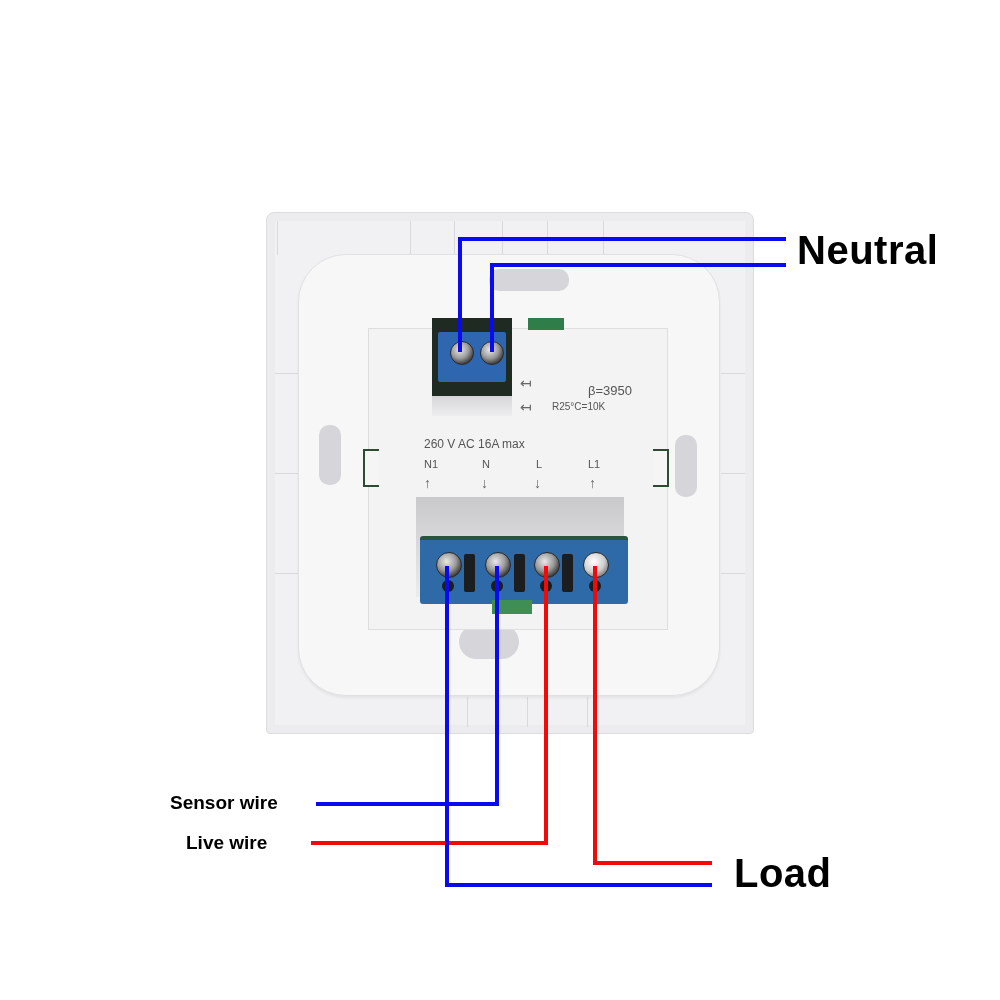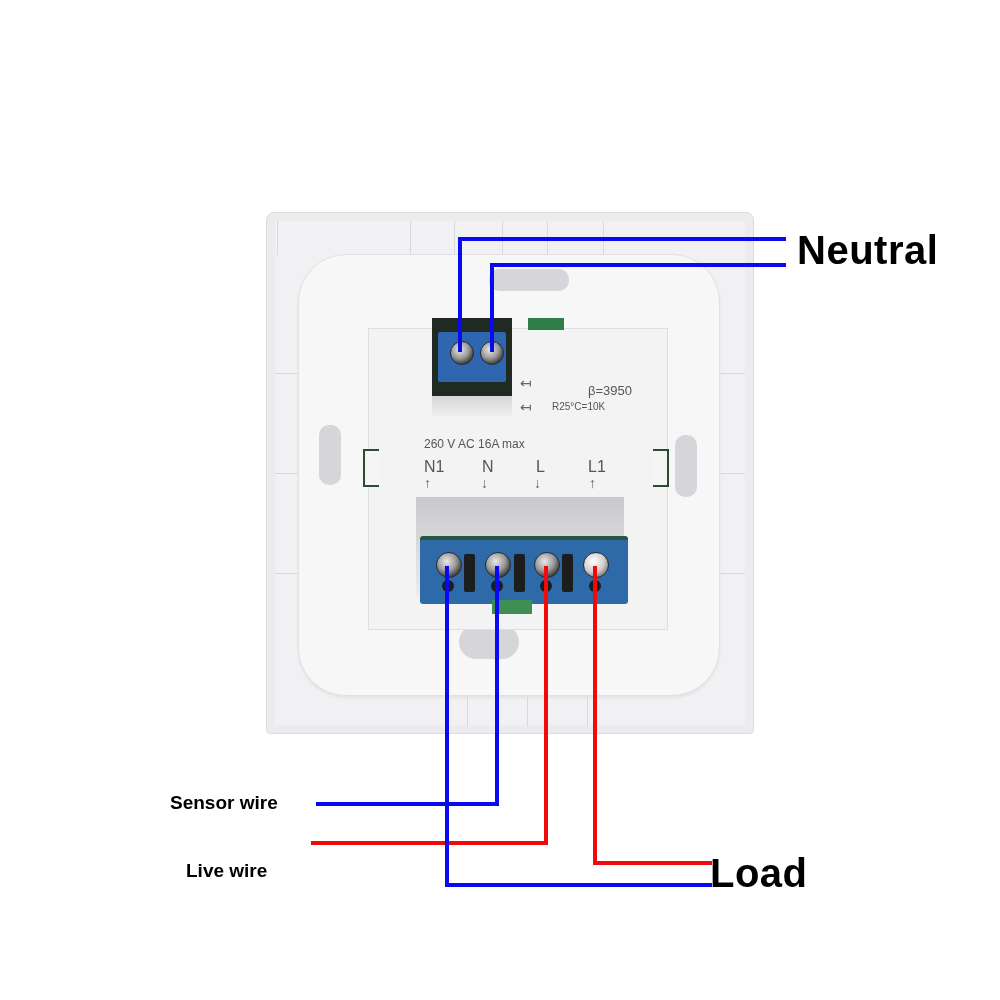--- a/index.html
+++ b/index.html
@@ -18,21 +18,21 @@
   .sensor-block { left:438px; top:332px; width:68px; height:50px; background:#2f66b0; border-radius:2px; }
   .screw { position:absolute; border-radius:50%; background:radial-gradient(circle at 40% 35%, #e9e9e9 0%, #9a9a9a 45%, #3d3d3d 75%); border:1px solid #2b2b2b; }
   .sensor-below { left:432px; top:396px; width:80px; height:20px; background:linear-gradient(#d6d6d9,#eeeeef); }
   
   .main-cavity { left:416px; top:497px; width:208px; height:100px; background:linear-gradient(#c9c9cc,#ececee); }
   .main-block { left:420px; top:536px; width:208px; height:64px; background:#2e6aa8; border-radius:3px; border-top:4px solid #27553f; }
   .main-divider { position:absolute; width:11px; height:38px; background:#1b1d1f; border-radius:2px; top:14px; }
   .main-hole { position:absolute; width:12px; height:12px; background:#1b1d1f; border-radius:50%; top:40px; }
   .green-bottom { left:492px; top:600px; width:40px; height:14px; background:#3f8e55; }
   
-  .dev-text { position:absolute; color:#555; font-size:16px; white-space:nowrap; }
+  .dev-text { position:absolute; color:#555; font-size:11px; white-space:nowrap; }
   .arrow-sym { position:absolute; color:#666; font-size:14px; line-height:14px; }
   
   svg.wires { position:absolute; left:0; top:0; }
   
   .big-label { position:absolute; font-weight:bold; color:#000; font-size:40px; letter-spacing:0.5px; }
   .small-label { position:absolute; font-weight:bold; color:#000; font-size:19px; }
 </style>
 </head>
 <body>
 
@@ -111,14 +111,14 @@
   <polyline id="w-sensor1" fill="none" stroke-width="4" points="460,352 460,239 786,239" stroke="#0a0af0"></polyline>
   <polyline id="w-sensor2" fill="none" stroke-width="4" points="492,352 492,265 786,265" stroke="#0a0af0"></polyline>
   <polyline id="w-neutral" fill="none" stroke-width="4" points="316,804 497,804 497,566" stroke="#0a0af0"></polyline>
   <polyline id="w-live" fill="none" stroke-width="4" points="311,843 546,843 546,566" stroke="#f00a0a"></polyline>
   <polyline id="w-load-n1" fill="none" stroke-width="4" points="447,566 447,885 712,885" stroke="#0a0af0"></polyline>
   <polyline id="w-load-l1" fill="none" stroke-width="4" points="595,566 595,863 712,863" stroke="#f00a0a"></polyline>
 </svg>
 
 <span class="big-label" style="left:797px; top:228px;">Neutral</span>
 <span class="small-label" style="left:170px; top:792px;">Sensor wire</span>
-<span class="small-label" style="left:186px; top:860px;">Live wire</span>
-<span class="big-label" style="left:710px; top:851px;text-align:right;">Load</span>
+<span class="small-label" style="left:186px; top:832px;">Live wire</span>
+<span class="big-label" style="left:734px; top:851px;text-align:right;">Load</span>
 
 </body></html>

